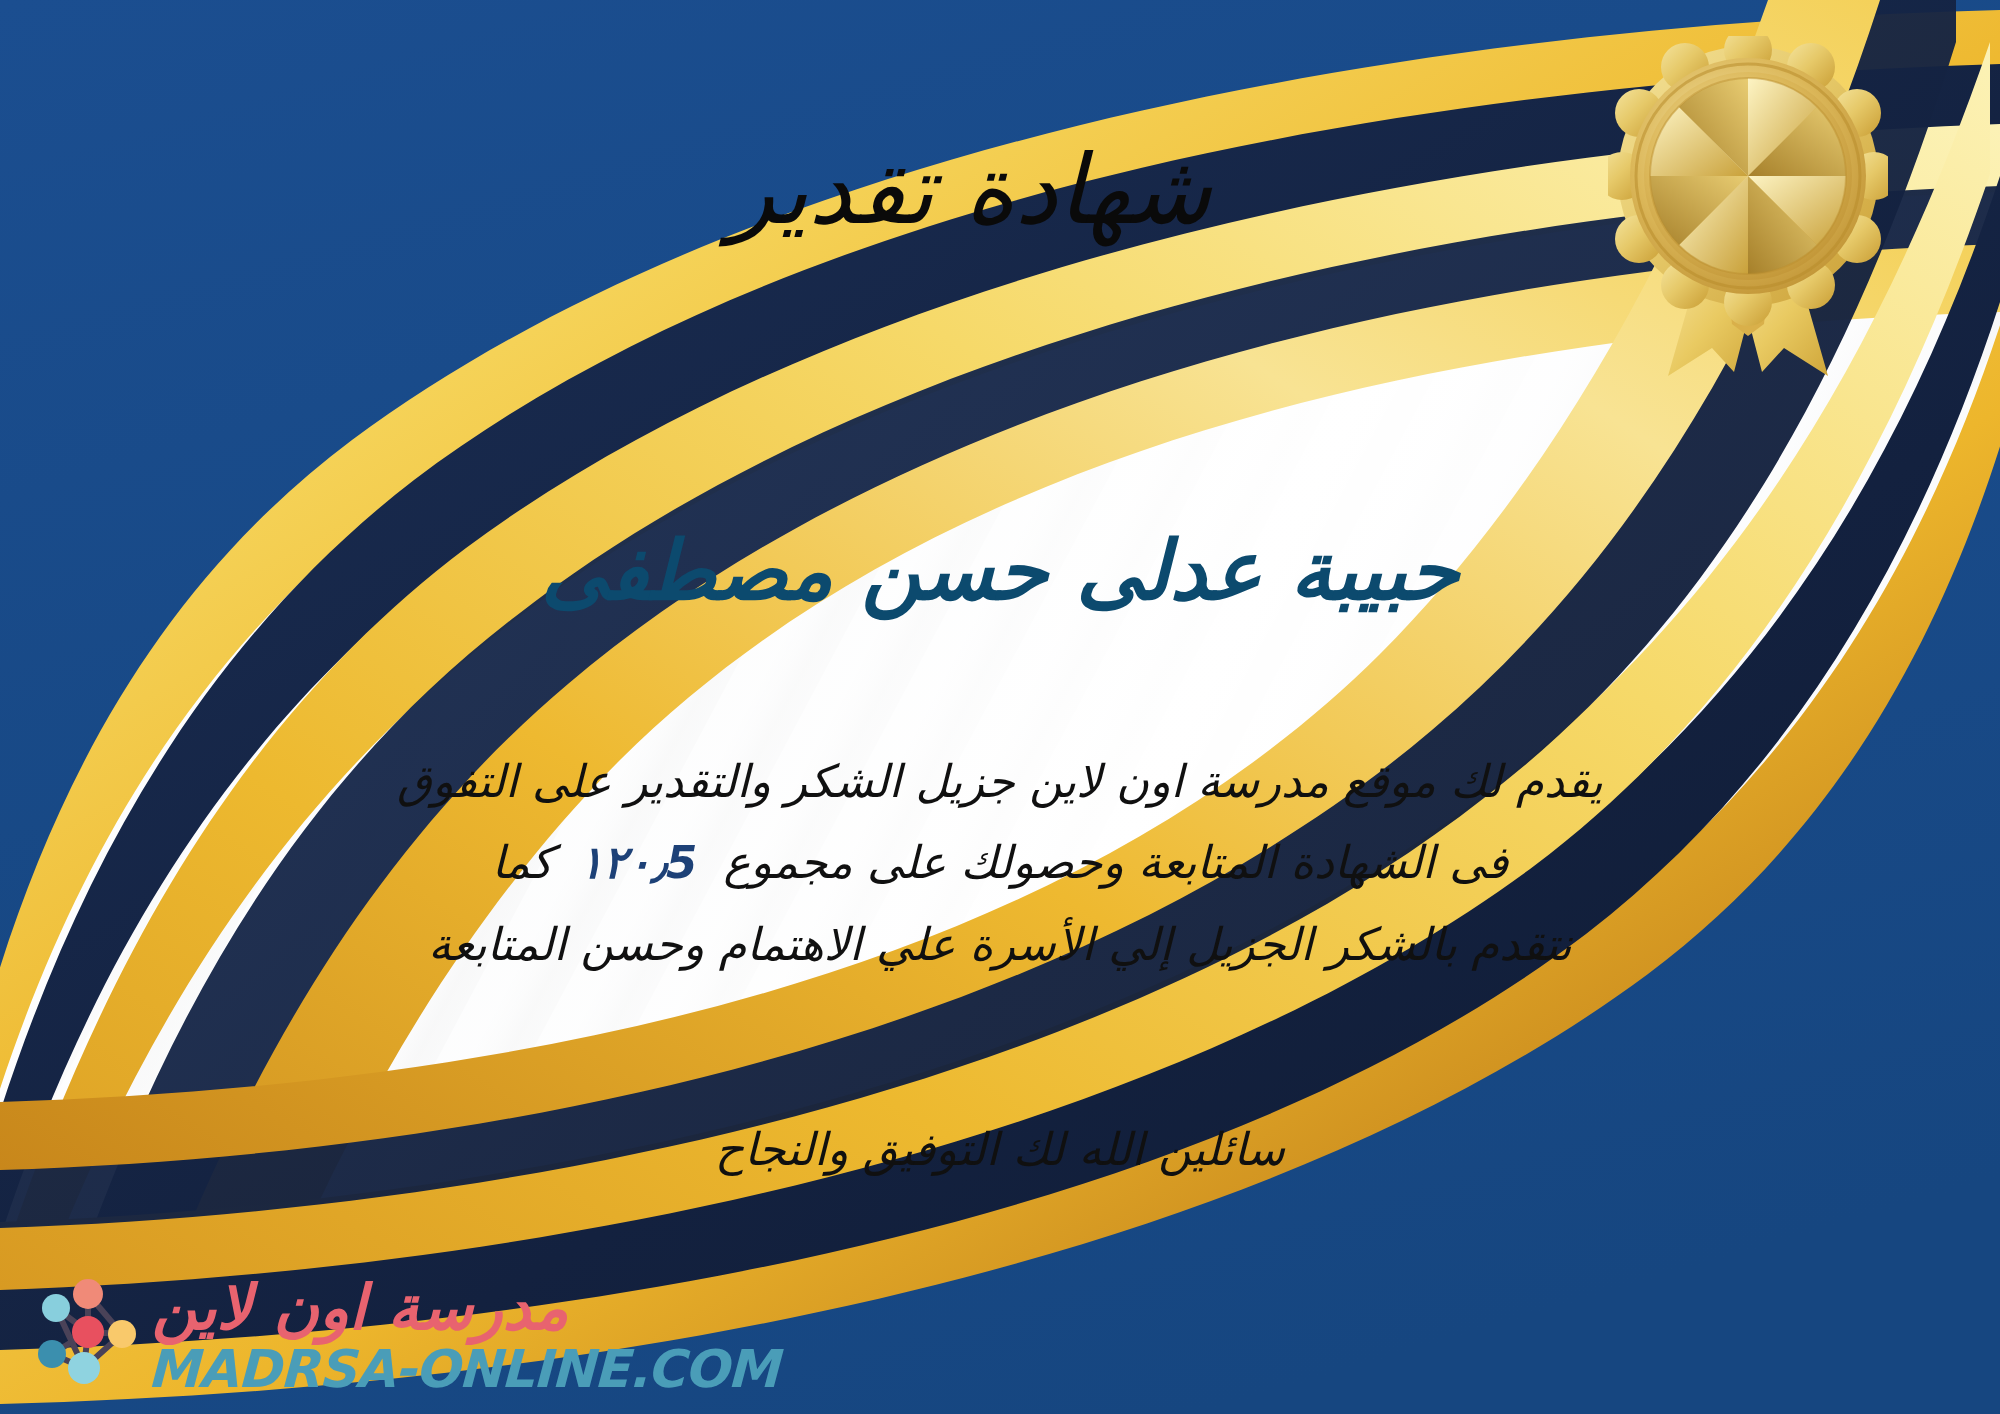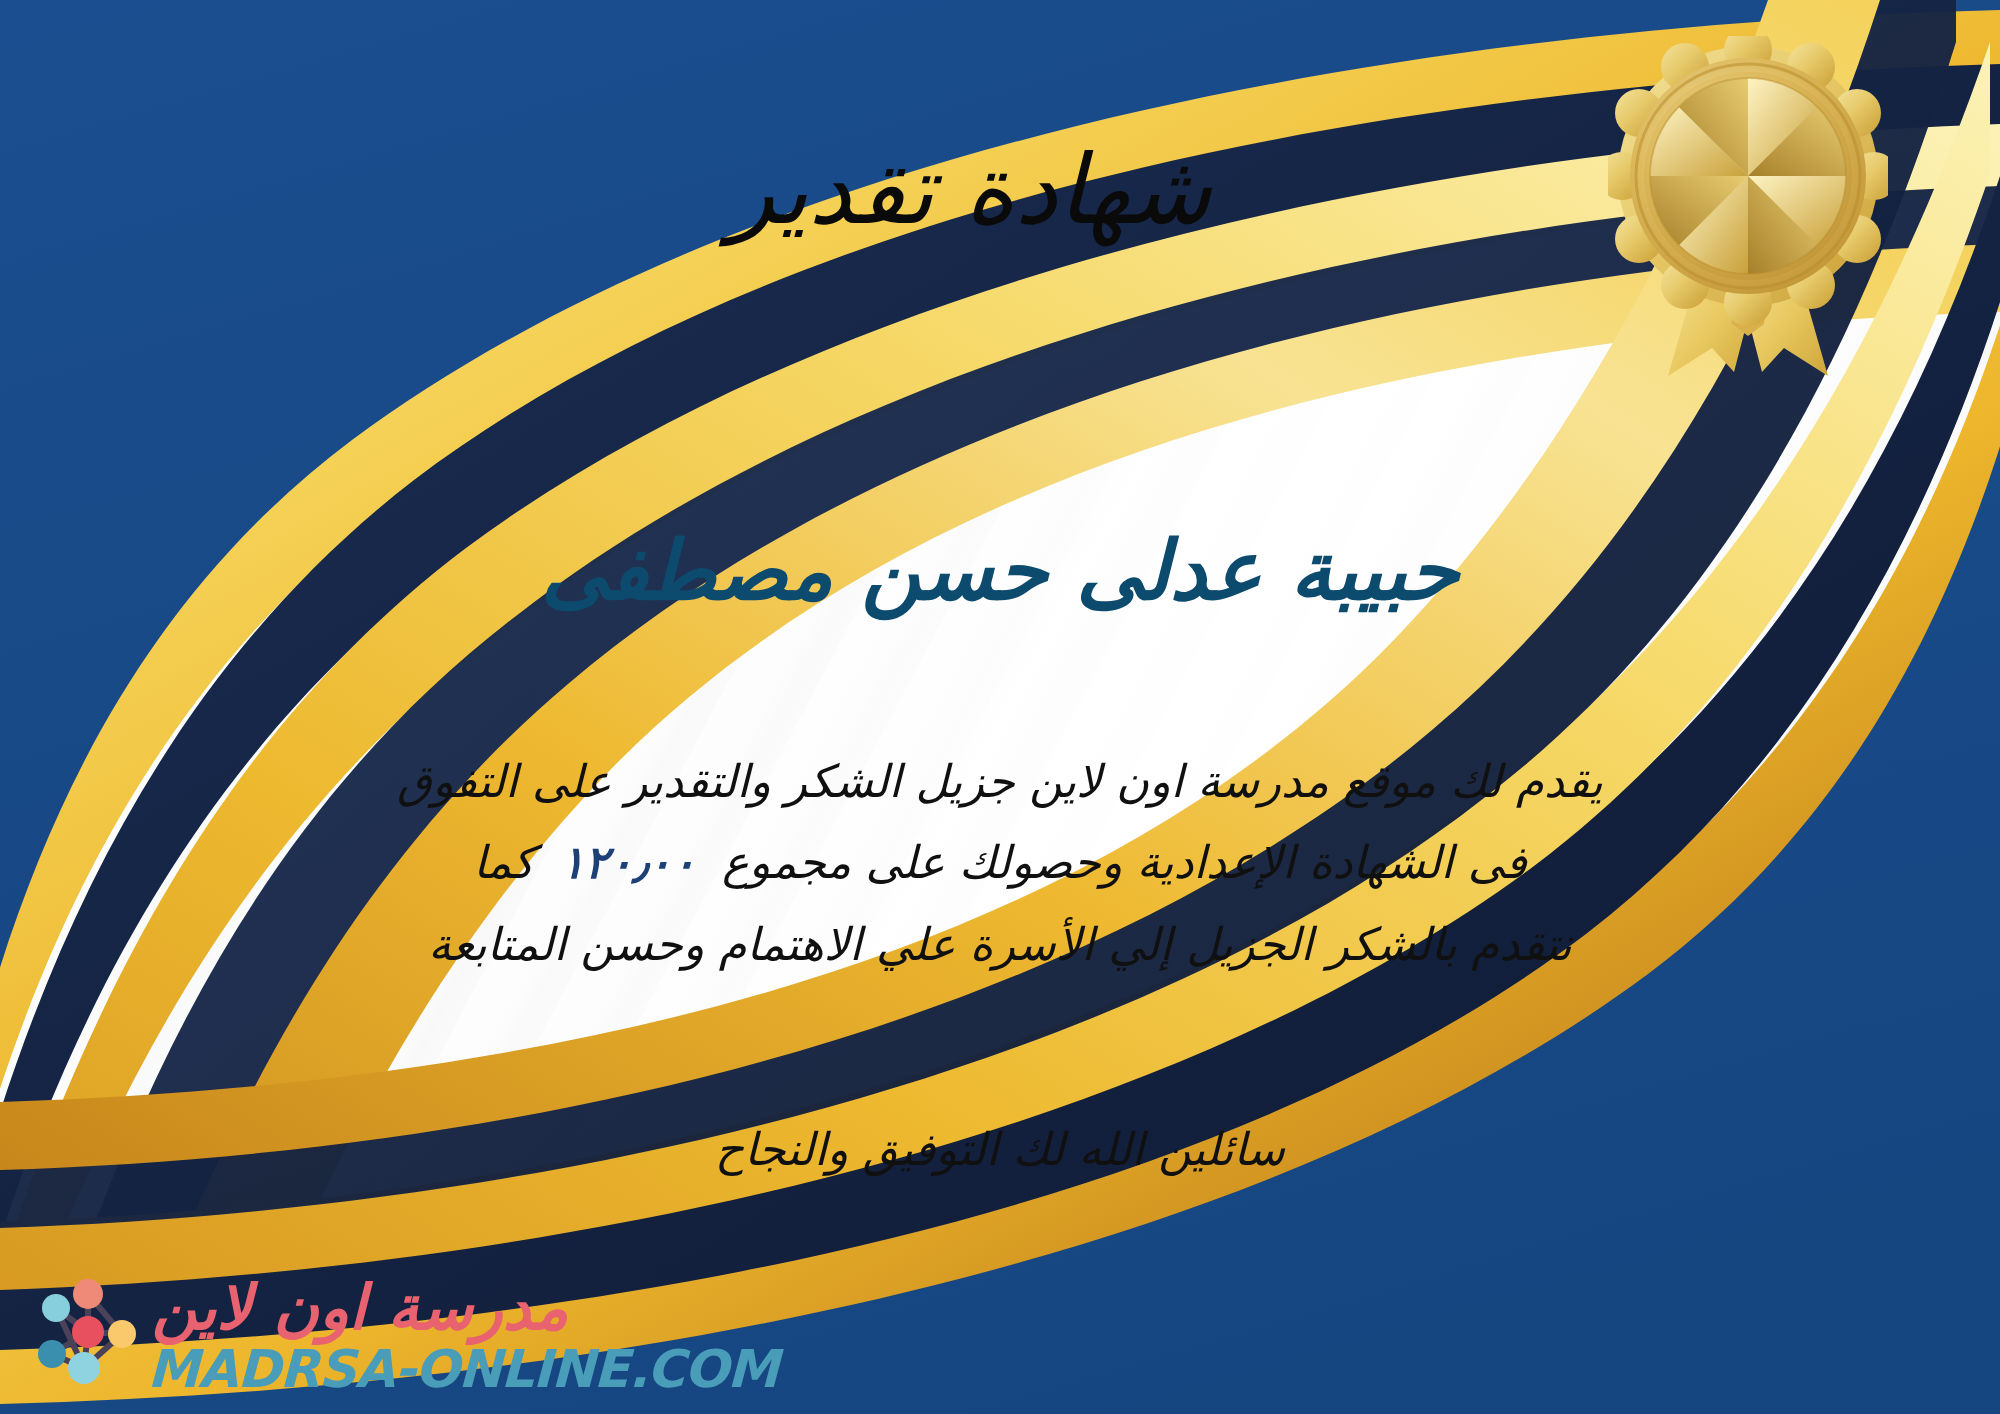--- a/index.html
+++ b/index.html
@@ -316,21 +316,21 @@
       <circle r="98" fill="none" stroke="#bb8f2e" stroke-width="2" opacity="0.45"></circle>
     </g>
   </svg>
 
   <div class="title">شهادة تقدير</div>
 
   <div class="recipient">حبيبة عدلى حسن مصطفى</div>
 
   <div class="body-block">
     <span class="body-line">يقدم لك موقع مدرسة اون لاين جزيل الشكر  والتقدير على التفوق</span>
-    <span class="body-line"><span>فى الشهادة الإعدادية وحصولك على مجموع</span><span class="score">١٢٠٫٠٠</span><span>كما</span></span>
+    <span class="body-line"><span>فى الشهادة المتابعة وحصولك على مجموع</span><span class="score">١٢٠٫5</span><span>كما</span></span>
     <span class="body-line">نتقدم  بالشكر الجزيل إلي الأسرة علي الاهتمام وحسن المتابعة</span>
   </div>
 
   <div class="closing">سائلين الله لك التوفيق  والنجاح</div>
 
   <div class="logo">
     <svg class="logo-mark" viewBox="0 0 120 120">
       <g stroke="#4a4258" stroke-width="6" stroke-linecap="round">
         <line x1="30" y1="32" x2="62" y2="56"></line>
         <line x1="30" y1="32" x2="58" y2="92"></line>

